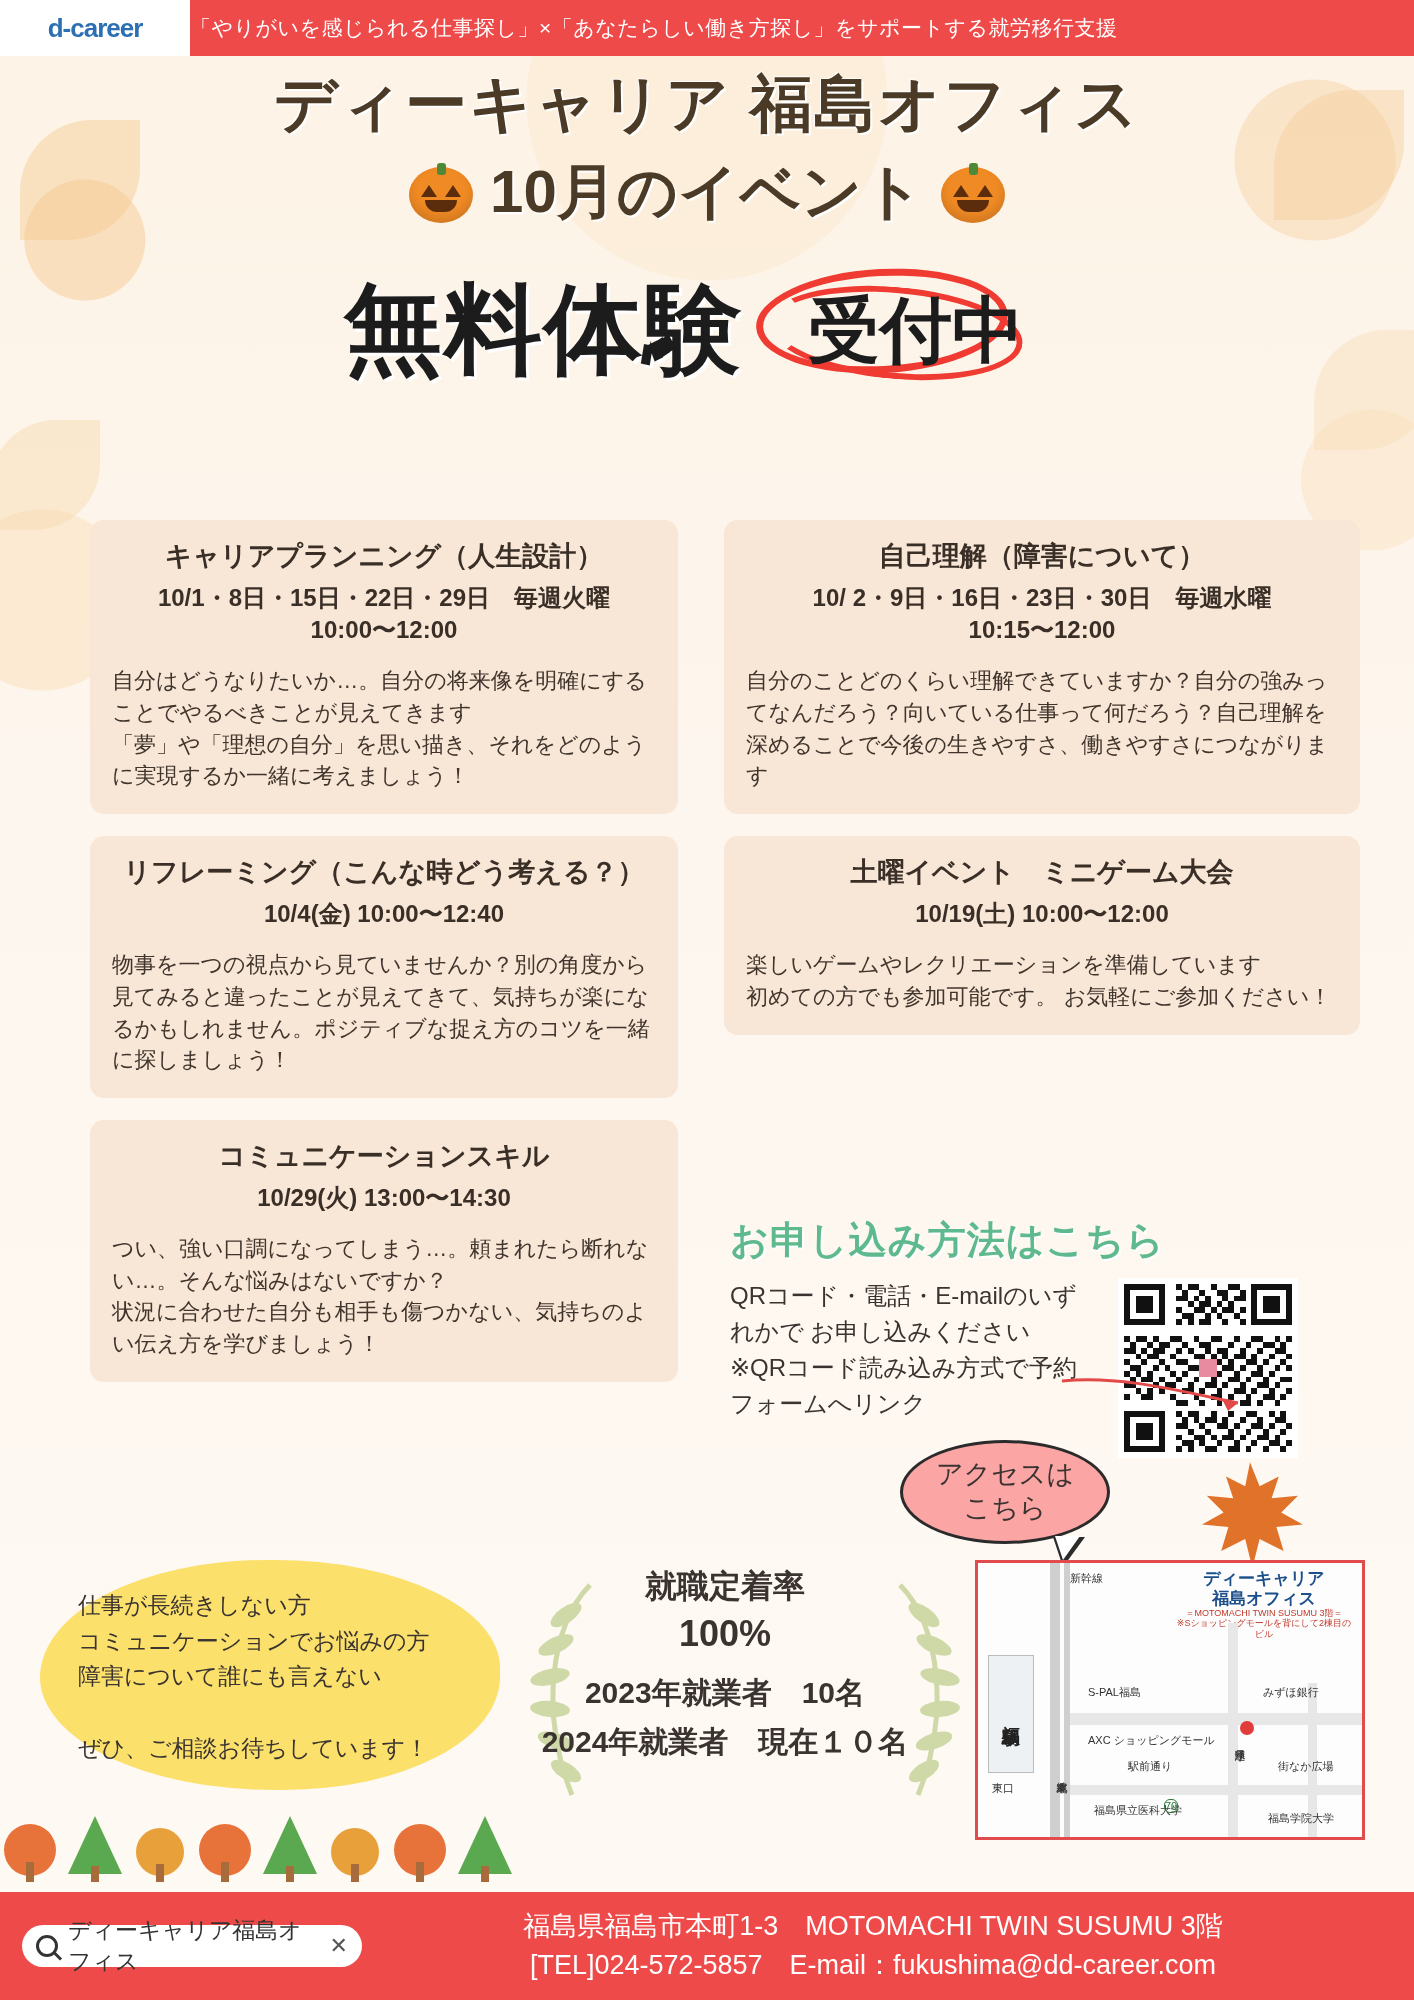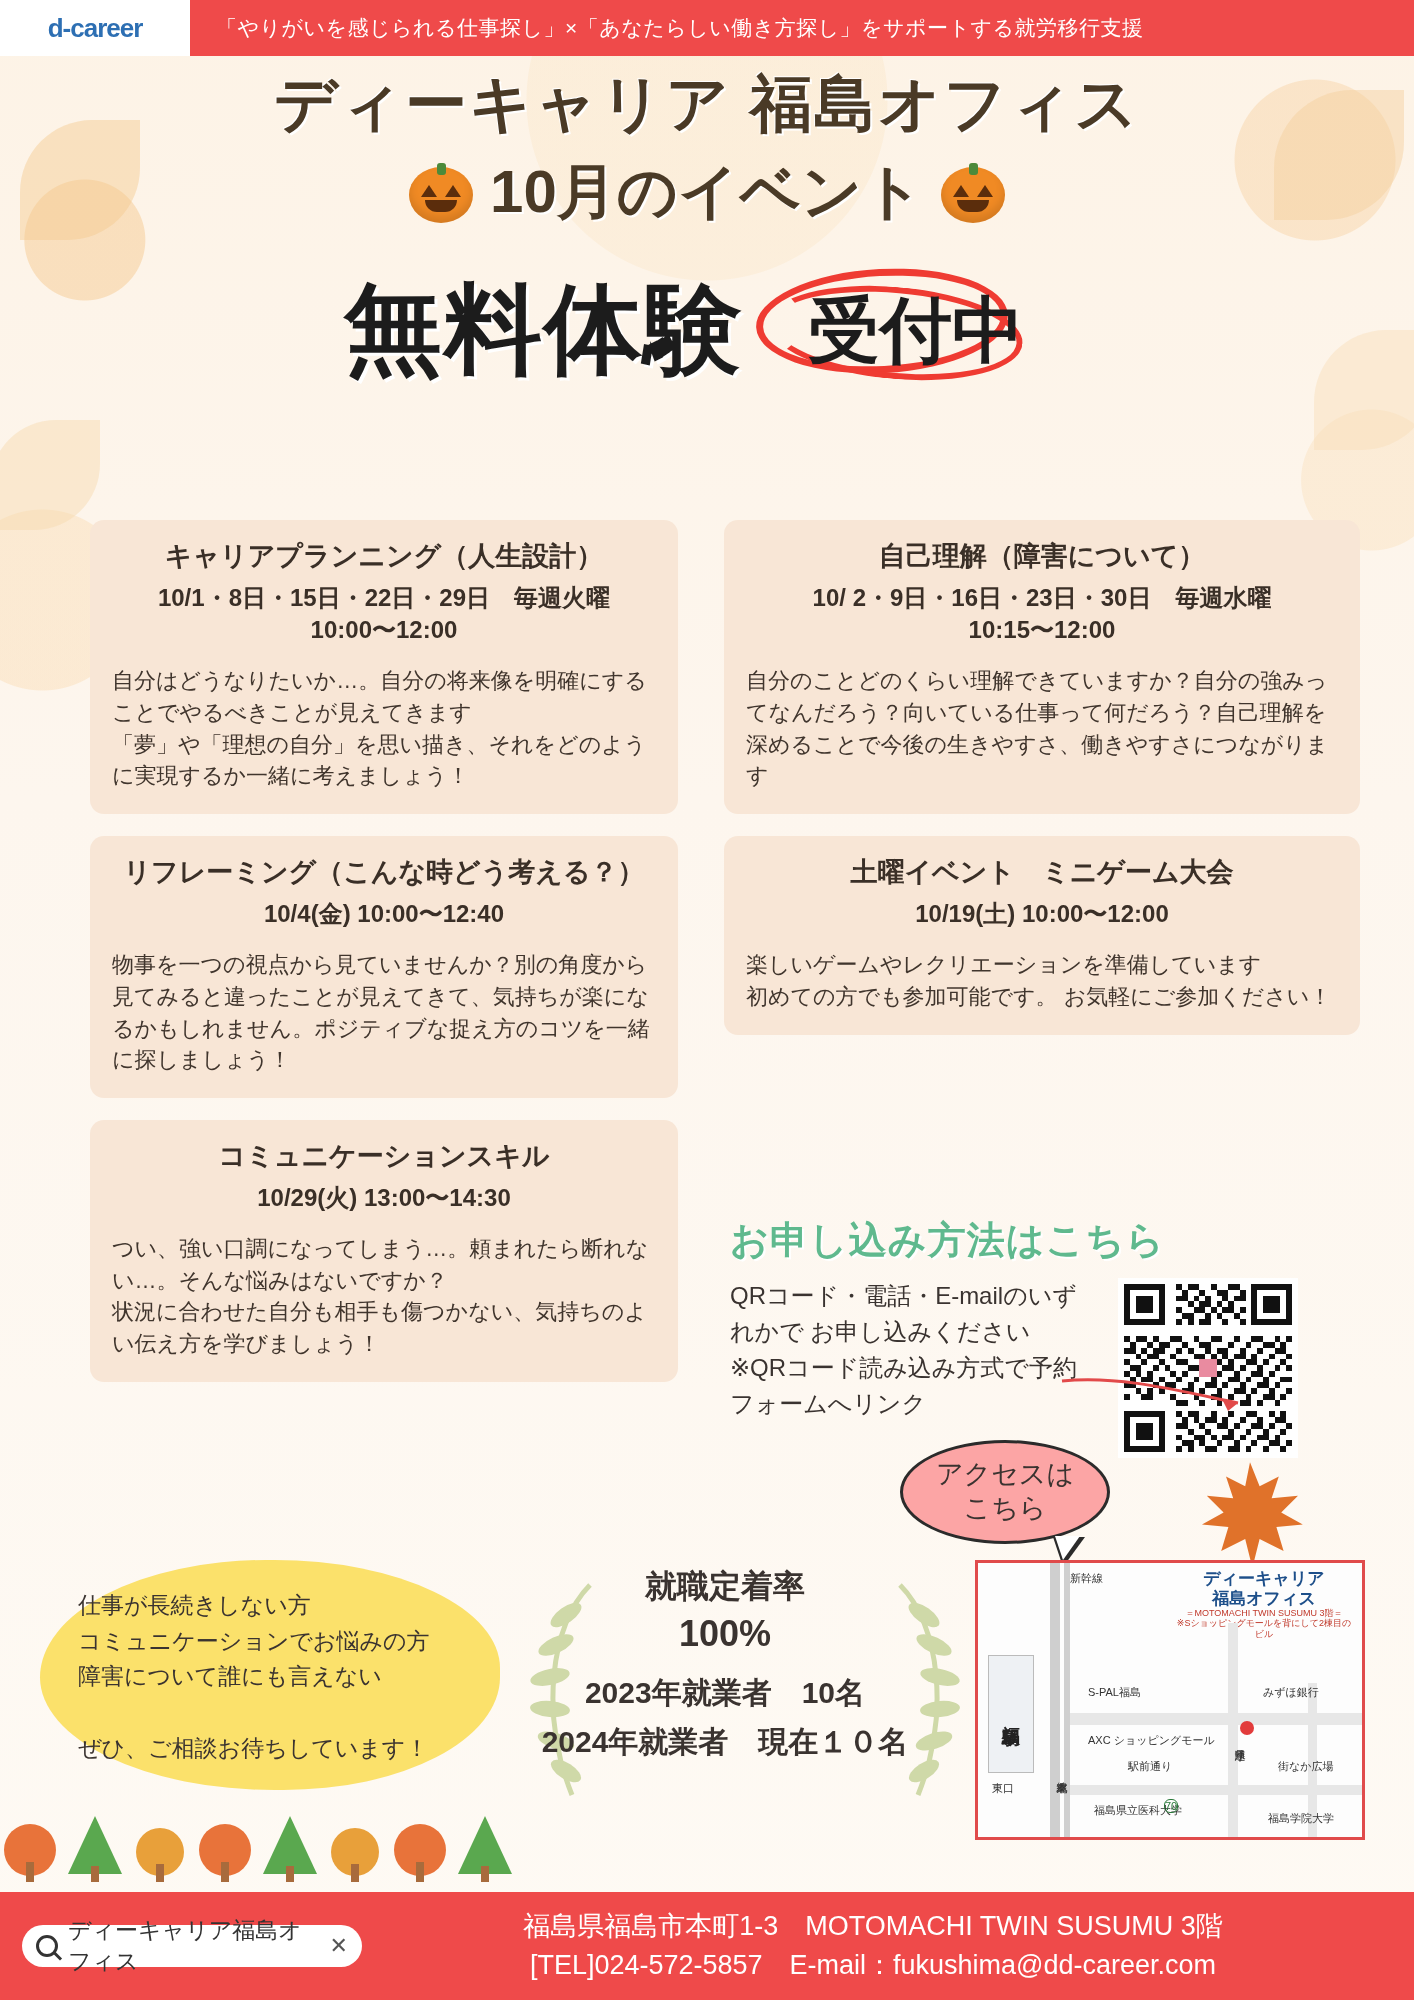--- a/index.html
+++ b/index.html
@@ -35,21 +35,21 @@
     display:flex; align-items:stretch; z-index:5;
   }
   .logo-box {
     width:190px; background:#ffffff; display:flex; align-items:center; justify-content:center;
   }
   .logo-text {
     font-size:26px; font-weight:bold; color:#2d6fb3; letter-spacing:-1px;
   }
   .tagline {
     flex:1; background:#ef4a4a; color:#fff; display:flex; align-items:center;
-    padding-left:26px; font-size:21px; letter-spacing:.5px; font-weight:500;
+    font-size:21px; letter-spacing:.5px; font-weight:500;
   }
   
   .title-wrap { position:absolute; top:62px; left:0; width:1414px; text-align:center; z-index:4; }
   .main-title {
     font-size:62px; font-weight:bold; color:#4a3a26; letter-spacing:2px;
     text-shadow: 2px 2px 0 #fff, -1px -1px 0 #fff;
   }
   .sub-title-line {
     margin-top:6px; font-size:60px; font-weight:bold; color:#4a3a26;
     display:flex; align-items:center; justify-content:center; gap:17px;

